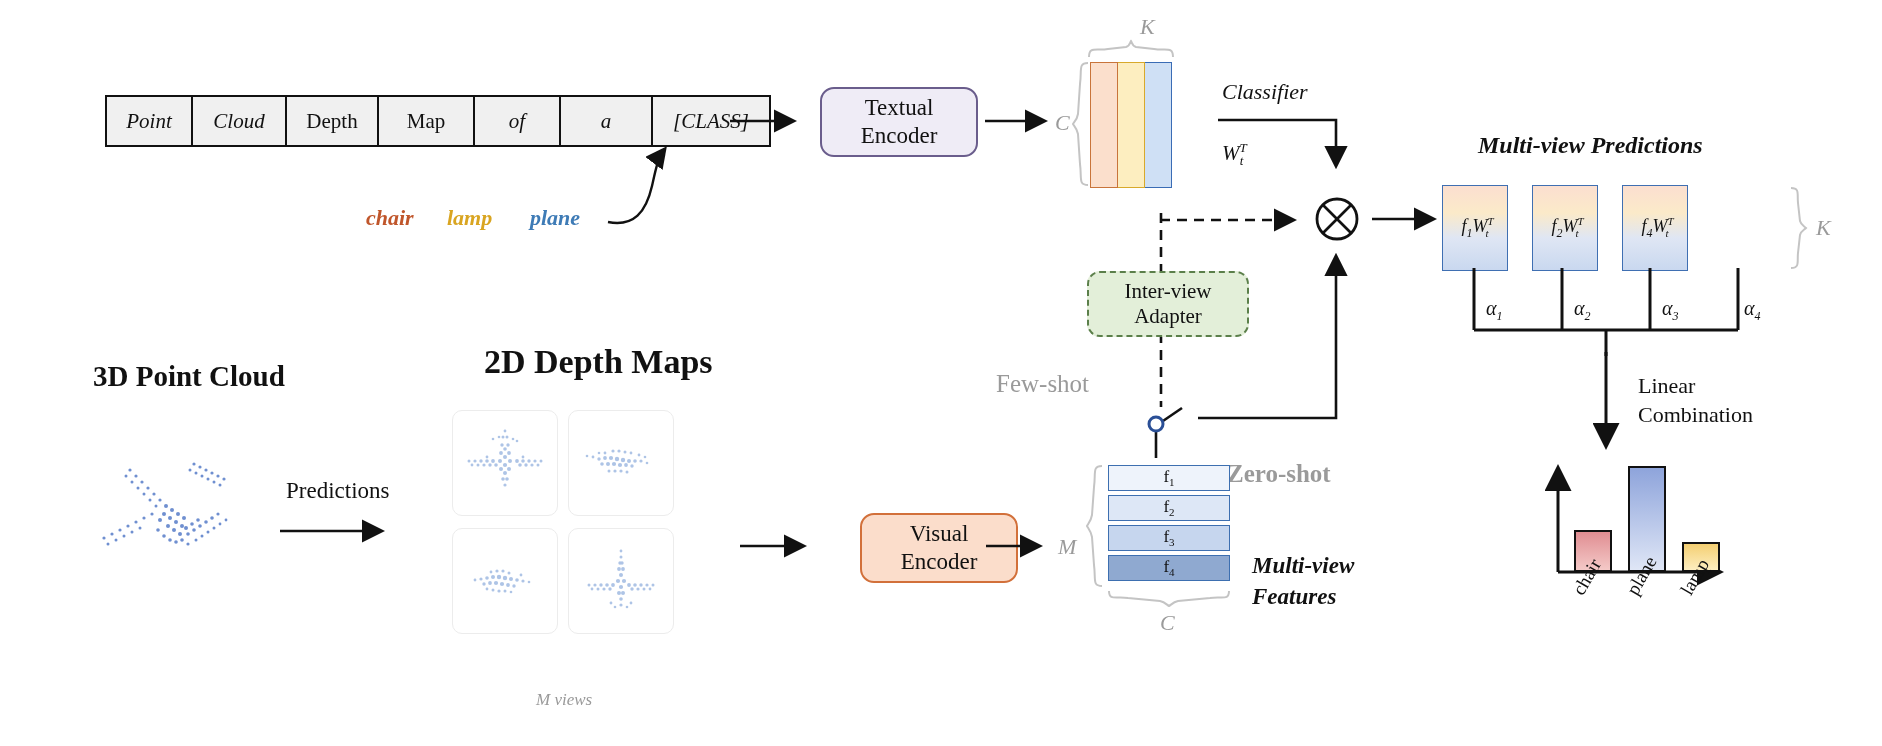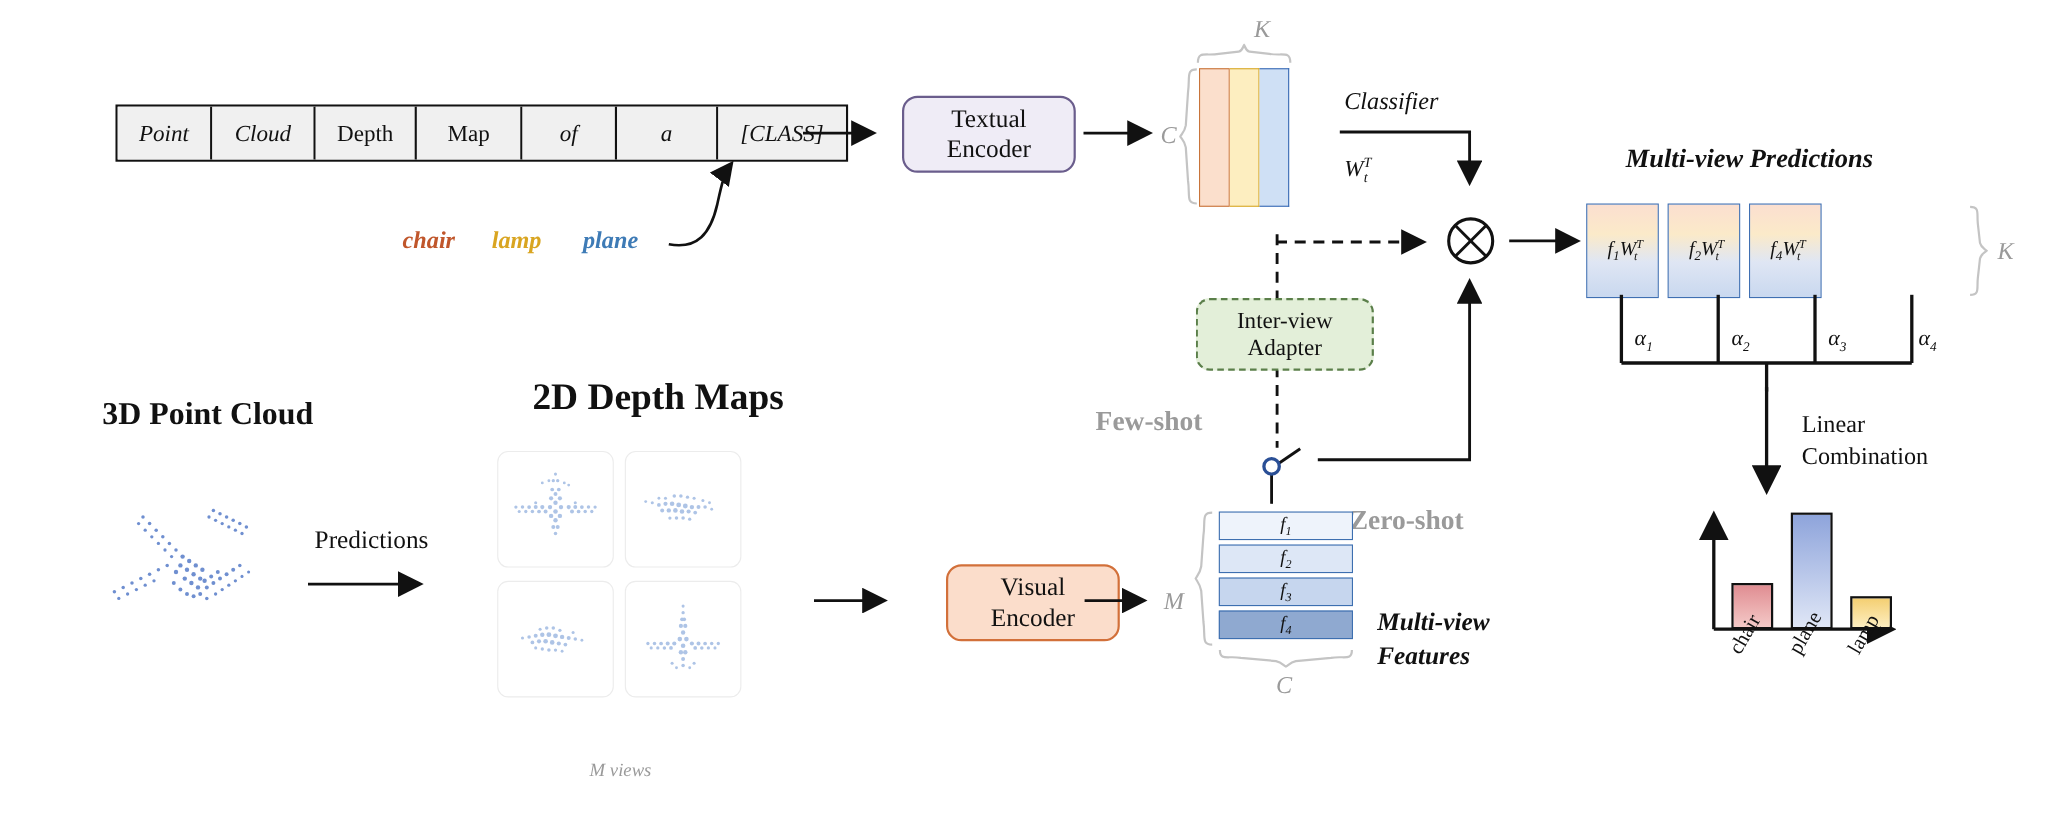--- a/index.html
+++ b/index.html
@@ -37,21 +37,21 @@
   
   #classifier-matrix{left:1090px;top:62px;display:flex;height:124px;}
   #classifier-matrix div{width:26px;height:100%;}
   .cm-a{background:#fbdfcc;border:1.6px solid #c8743a;}
   .cm-b{background:#fdeec0;border:1.6px solid #d8a92b;border-left:none;}
   .cm-c{background:#cfe0f5;border:1.6px solid #3a6cb5;border-left:none;}
 
   
   #feature-stack{left:1108px;top:465px;width:122px;}
   #feature-stack .frow{height:24px;border:1.6px solid #3d6fb0;margin-bottom:4px;
-      display:flex;align-items:center;justify-content:center;font-size:17px;font-style:italic;}
+      display:flex;align-items:center;justify-content:center;font-size:17px;}
 
   
   .predbox{width:64px;height:84px;border:1.7px solid #3f6fb2;
       background:linear-gradient(180deg,#fbdfd0 0%,#fbeac9 32%,#dfe6f4 62%,#c9d8ef 100%);
       display:flex;align-items:center;justify-content:center;font-size:18px;font-style:italic;}
 
   
   .tile{width:104px;height:104px;border:1.6px solid #ececec;border-radius:10px;
         background:#fff;overflow:hidden;}
 
@@ -138,40 +138,40 @@
 
 <svg class="abs" style="left:1155px;top:333px;" width="16" height="78">
   <line x1="6" y1="0" x2="6" y2="74" stroke="#111" stroke-width="2.6" stroke-dasharray="10,7"></line>
 </svg>
 
 <div class="abs" id="inter-view-adapter">
   <span>Inter-view</span>
   <span>Adapter</span>
 </div>
 
-<div class="abs gray" style="left:996px;top:370px;font-size:25px;font-weight:bold">Few-shot</div>
+<div class="abs gray" style="left:996px;top:370px;font-size:25px;font-weight:normal">Few-shot</div>
 <div class="abs gray" style="left:1227px;top:460px;font-size:25px;font-weight:bold">Zero-shot</div>
 
 <svg class="abs" style="left:1140px;top:408px;" width="48" height="50">
   <line x1="16" y1="22" x2="16" y2="50" stroke="#111" stroke-width="2.6"></line>
   <line x1="20" y1="15" x2="42" y2="0" stroke="#111" stroke-width="2.6"></line>
   <circle cx="16" cy="16" r="7" stroke="#2a4f96" stroke-width="3" fill="#fff"></circle>
 </svg>
 
 <svg class="abs" style="left:1180px;top:240px;" width="170" height="190">
   <path d="M18,178 L156,178 L156,18" stroke="#111" stroke-width="2.6" fill="none" marker-end="url(#ah)"></path>
 </svg>
 
 <svg class="abs" style="left:1372px;top:206px;" width="82" height="26">
   <line x1="0" y1="13" x2="60" y2="13" stroke="#111" stroke-width="2.6" marker-end="url(#ah)"></line>
 </svg>
 
 <div class="abs ser ital" style="left:1478px;top:132px;font-size:24px;font-weight:600">Multi-view Predictions</div>
 
-<div class="abs" style="left:1442px;top:185px;display:flex;gap:8px;">
+<div class="abs" style="left:1442px;top:185px;display:flex;gap:24px;">
   <div class="predbox">
     <span><i>f</i><sub style="font-size:12px">1</sub><i>W</i><sup style="font-size:11px">T</sup><sub style="font-size:11px;margin-left:-8px">t</sub></span>
   </div>
   <div class="predbox">
     <span><i>f</i><sub style="font-size:12px">2</sub><i>W</i><sup style="font-size:11px">T</sup><sub style="font-size:11px;margin-left:-8px">t</sub></span>
   </div>
   <div class="predbox">
     <span><i>f</i><sub style="font-size:12px">4</sub><i>W</i><sup style="font-size:11px">T</sup><sub style="font-size:11px;margin-left:-8px">t</sub></span>
   </div>
 </div>

